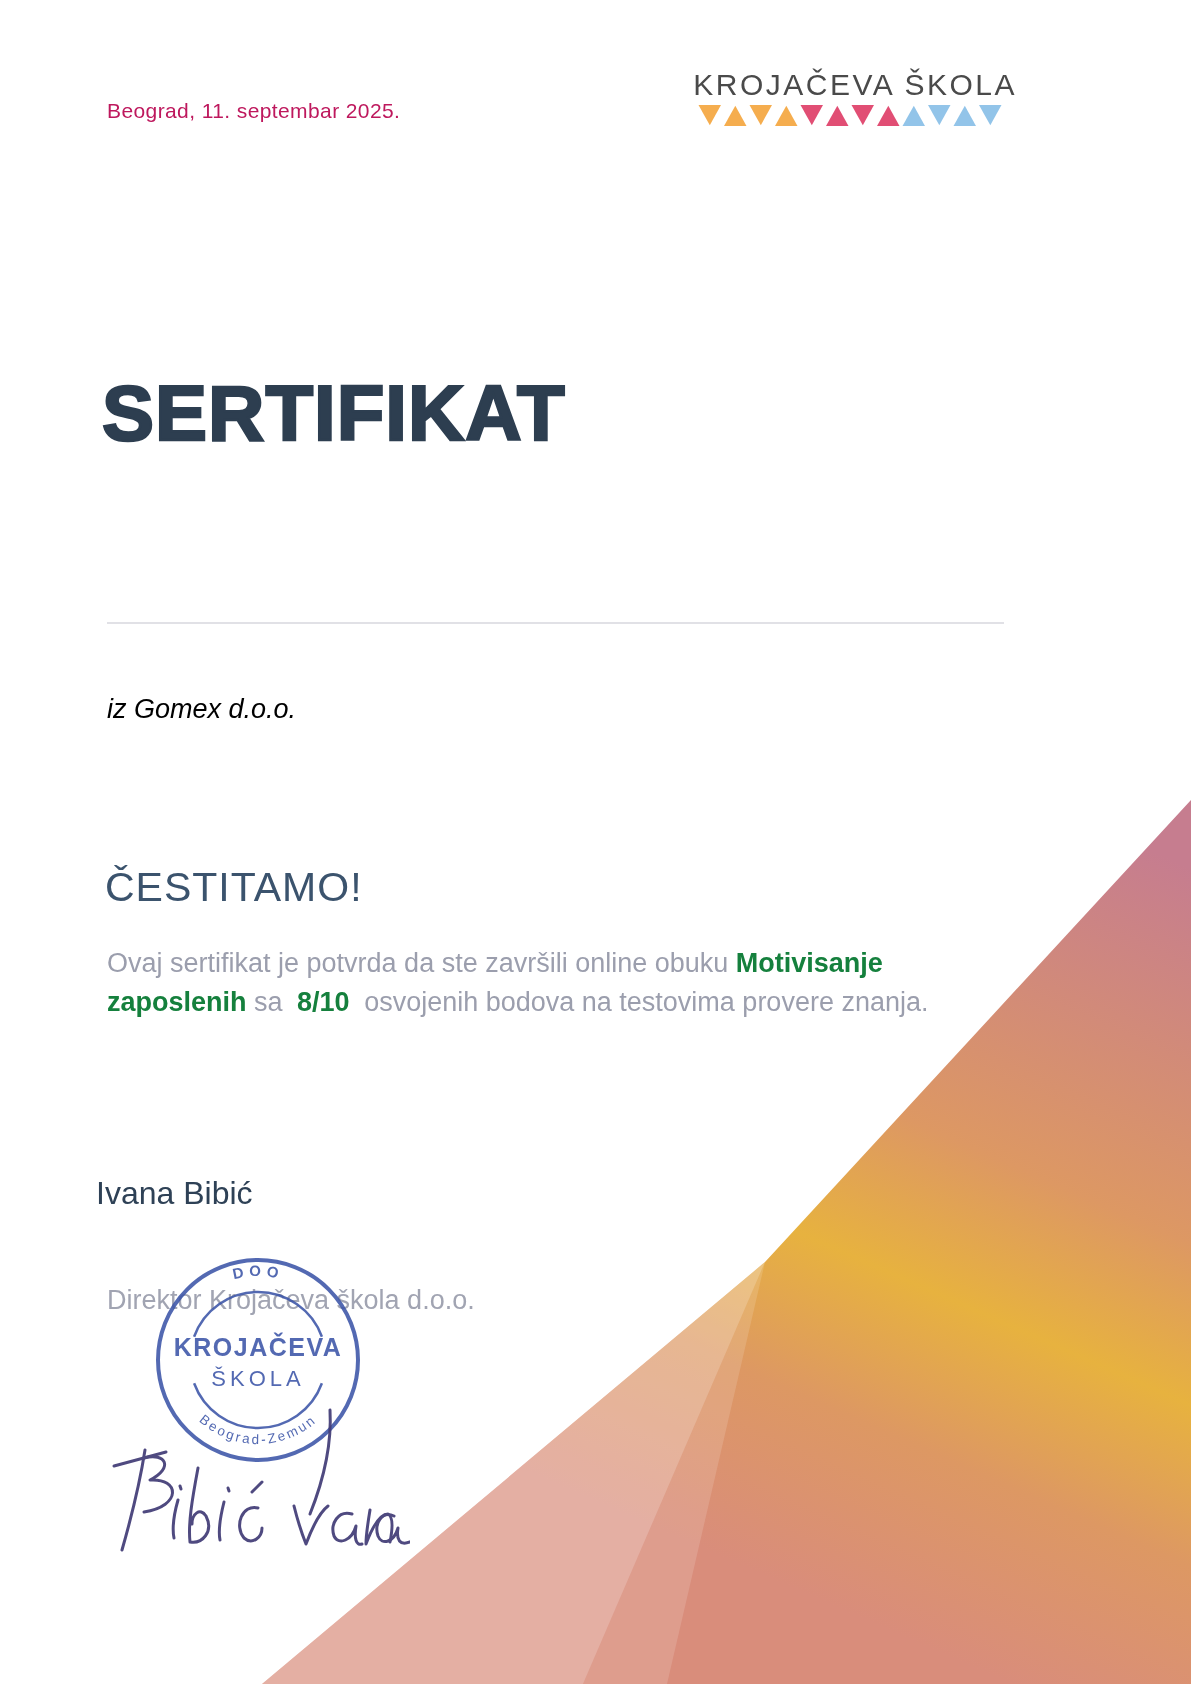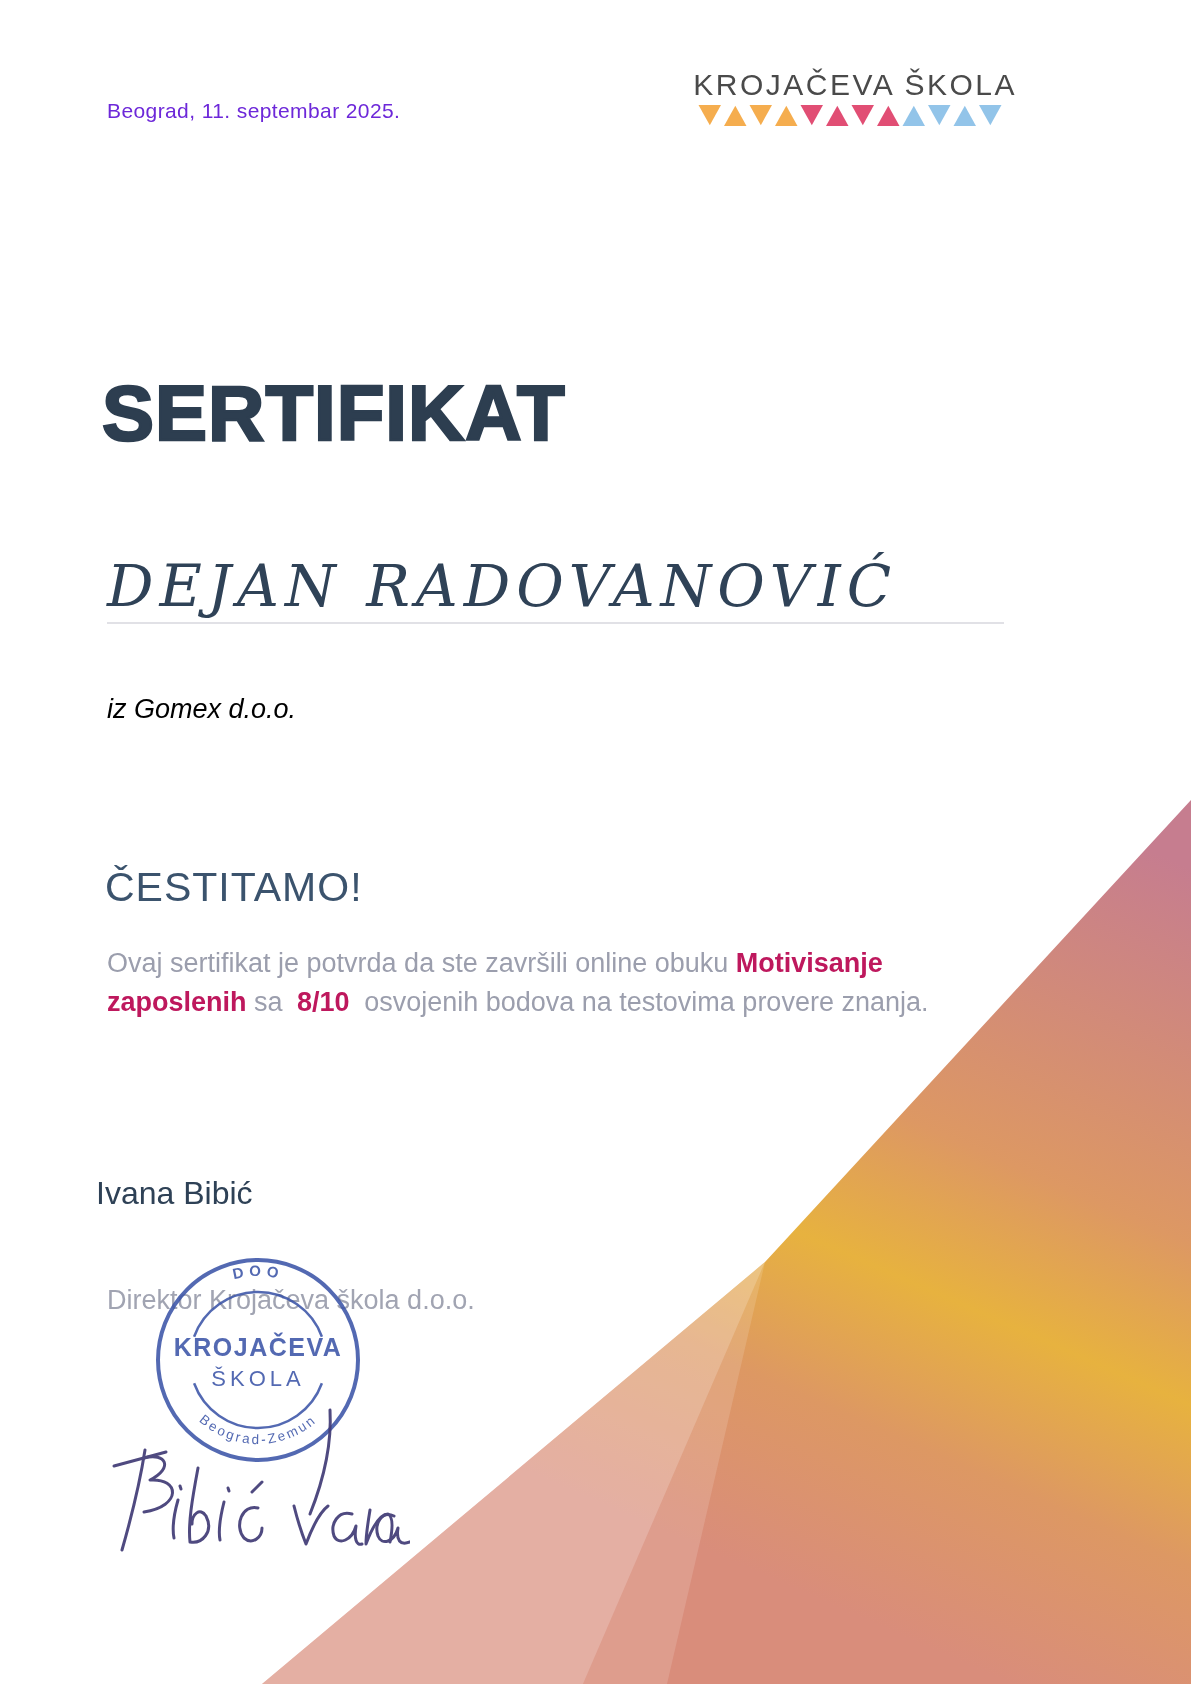--- a/index.html
+++ b/index.html
@@ -5,21 +5,21 @@
   html,body{margin:0;padding:0;background:#e9e9e9;}
   #page{
     position:relative; width:1191px; height:1684px; margin:0 auto;
     background:#ffffff; overflow:hidden;
     font-family:"Liberation Sans", sans-serif;
   }
   #bg-decor{position:absolute; left:0; top:0; z-index:0;}
   .layer{position:absolute; z-index:1;}
 
   .date{
-    left:107px; top:99px; font-size:21px; color:#6d28d9; letter-spacing:.4px;
+    left:107px; top:99px; font-size:21px; color:#be185d; letter-spacing:.4px;
   }
   .logo-text{
     position:absolute; right:174px; top:68px; z-index:1;
     font-size:30px; font-weight:400; color:#4a4a4a; letter-spacing:2.5px;
     white-space:nowrap;
   }
   .band{left:697px; top:104px;}
 
   .issuer{
     left:107px; top:348px; font-size:27px; color:#3d5065; letter-spacing:.3px;
@@ -38,21 +38,21 @@
   .company{
     left:107px; top:694px; font-size:27px; font-style:italic; color:#000000;
   }
   .congrats{
     left:105px; top:864px; font-size:41px; color:#3b536d; letter-spacing:1px;
   }
   .body-text{
     left:107px; top:944px; width:912px; font-size:27px; line-height:39px;
     color:#9b9ead; margin:0;
   }
-  .body-text .b{font-weight:bold; color:#be185d;}
+  .body-text .b{font-weight:bold; color:#15803d;}
   .body-text .score{margin:0 7px;}
 
   .sig-name{
     left:96px; top:1175px; font-size:32px; color:#2e4156; font-weight:500;
   }
   .sig-title{
     left:107px; top:1285px; font-size:27px; color:#a1a4b2;
   }
   .stamp{left:148px; top:1256px; opacity:.88;}
   .stamp text{font-family:"Liberation Sans", sans-serif;}
@@ -91,21 +91,20 @@
       <polygon points="154.5,0.9 177.0,0.9 165.8,21.2" fill="#E14E74"></polygon>
       <polygon points="191.3,1.8 202.5,22.1 180.0,22.1" fill="#E14E74"></polygon>
       <polygon points="216.8,1.8 228.0,22.1 205.5,22.1" fill="#92C4E9"></polygon>
       <polygon points="231.0,0.9 253.5,0.9 242.3,21.2" fill="#92C4E9"></polygon>
       <polygon points="267.8,1.8 279.0,22.1 256.5,22.1" fill="#92C4E9"></polygon>
       <polygon points="282.0,0.9 304.5,0.9 293.3,21.2" fill="#92C4E9"></polygon>
     </svg>
 
   <div class="layer title">SERTIFIKAT</div>
 
-  <div class="layer name">DEJAN RADOVANOVIĆ</div>
   <div class="layer name-underline"></div>
   <div class="layer company">iz Gomex d.o.o.</div>
 
   <div class="layer congrats">ČESTITAMO!</div>
   <p class="layer body-text" style="position:absolute;"><span>Ovaj sertifikat je potvrda da ste završili online obuku </span><span class="b">Motivisanje</span><br><span class="b">zaposlenih</span><span> sa </span><span class="b score">8/10</span><span> osvojenih bodova na testovima provere znanja.</span></p>
 
   <div class="layer sig-name">Ivana Bibić</div>
   <div class="layer sig-title">Direktor Krojačeva škola d.o.o.</div>
 
   <svg class="layer stamp" width="222" height="210" viewBox="0 0 222 210">

